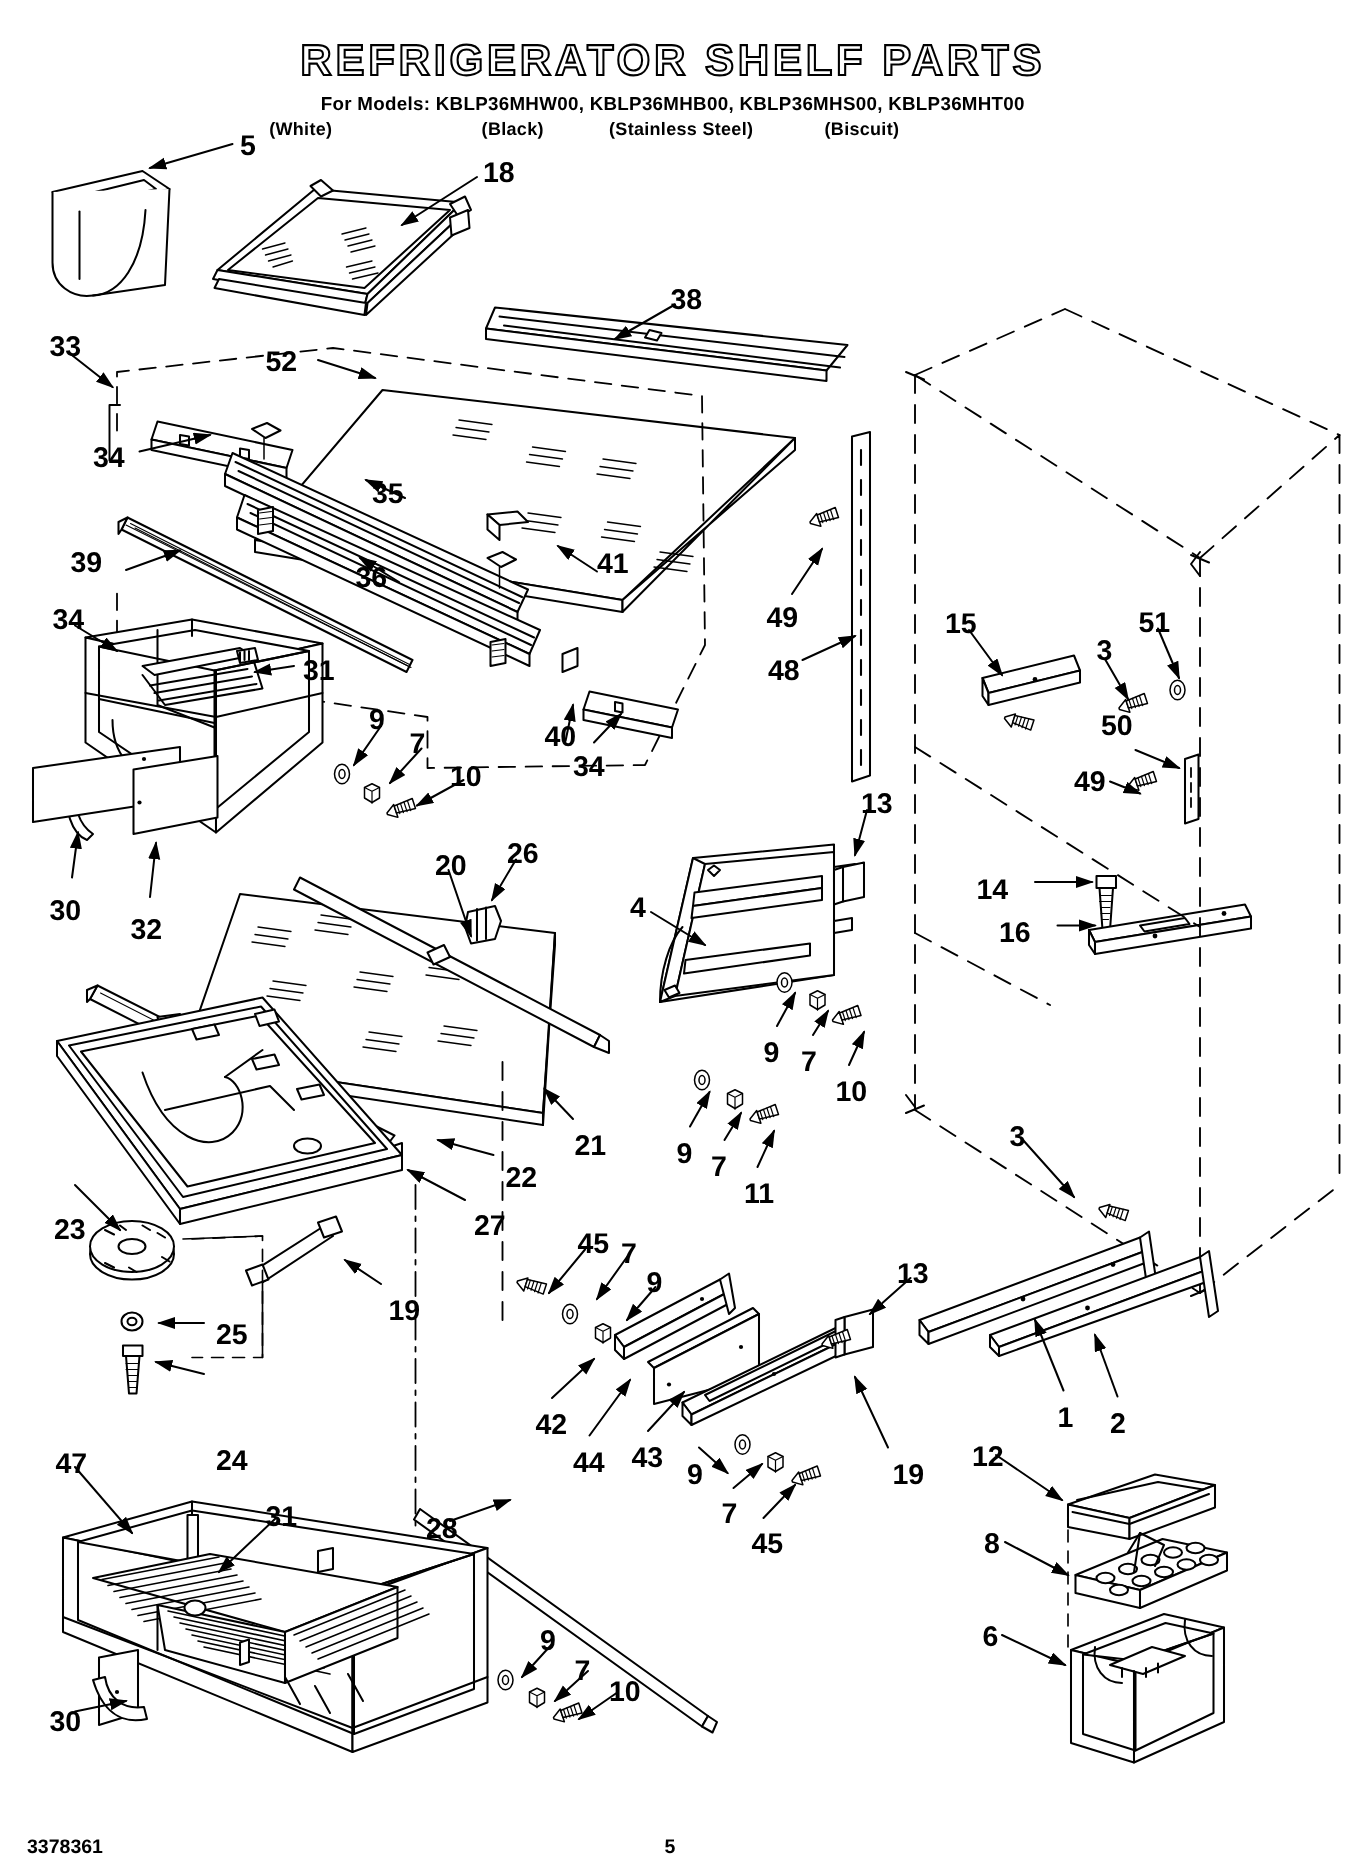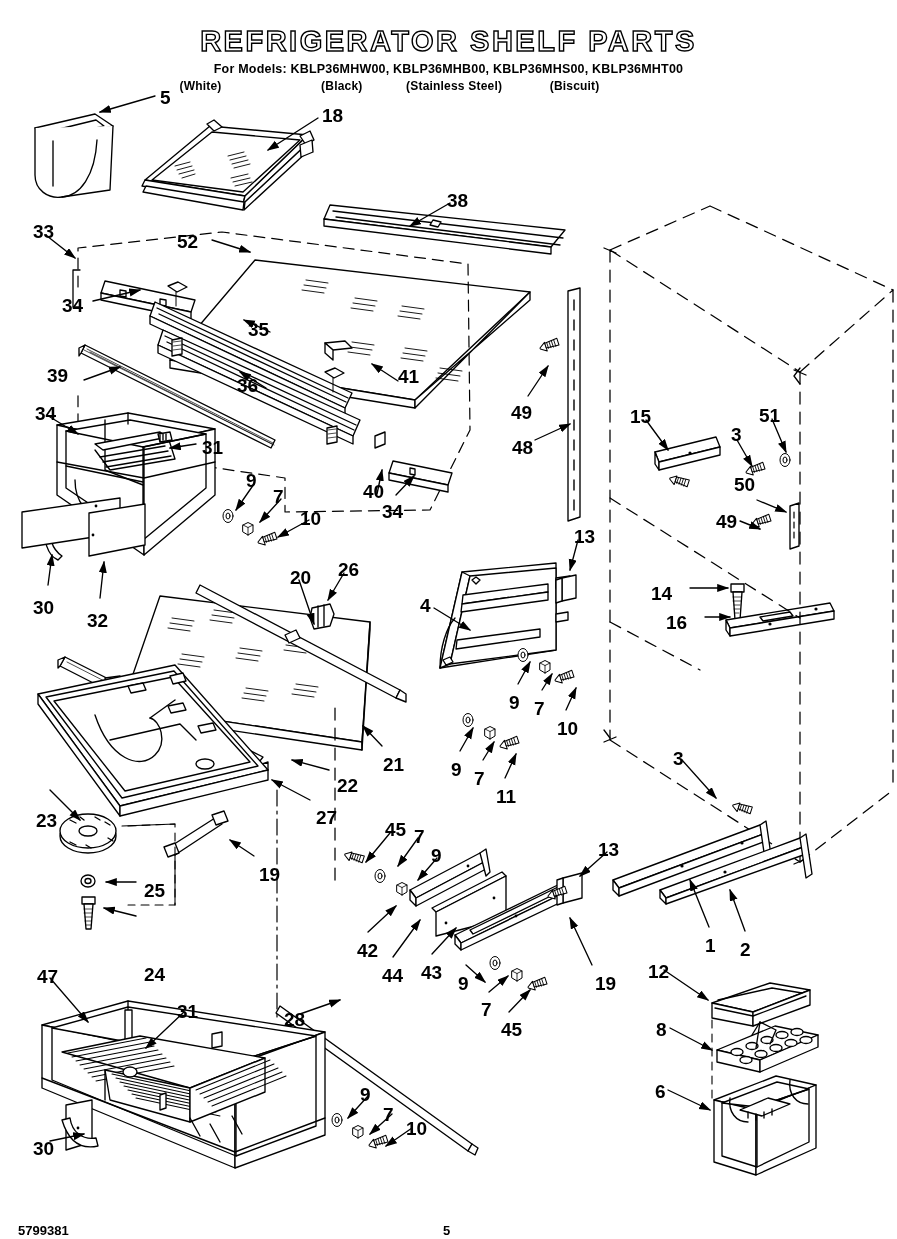--- a/index.html
+++ b/index.html
@@ -683,15 +683,15 @@
     <div class="num" style="left: 37px; top: 967px;">47</div>
     <div class="num" style="left: 177px; top: 1002px;">31</div>
     <div class="num" style="left: 284px; top: 1010px;">28</div>
     <div class="num" style="left: 360px; top: 1085px;">9</div>
     <div class="num" style="left: 383px; top: 1105px;">7</div>
     <div class="num" style="left: 406px; top: 1119px;">10</div>
     <div class="num" style="left: 33px; top: 1139px;">30</div>
   </div>
 
 <div id="footer">
-  <span id="part-no">5799381</span>
+  <span id="part-no">3378361</span>
   <span id="page-no">5</span>
 </div>
 
 </body></html>

